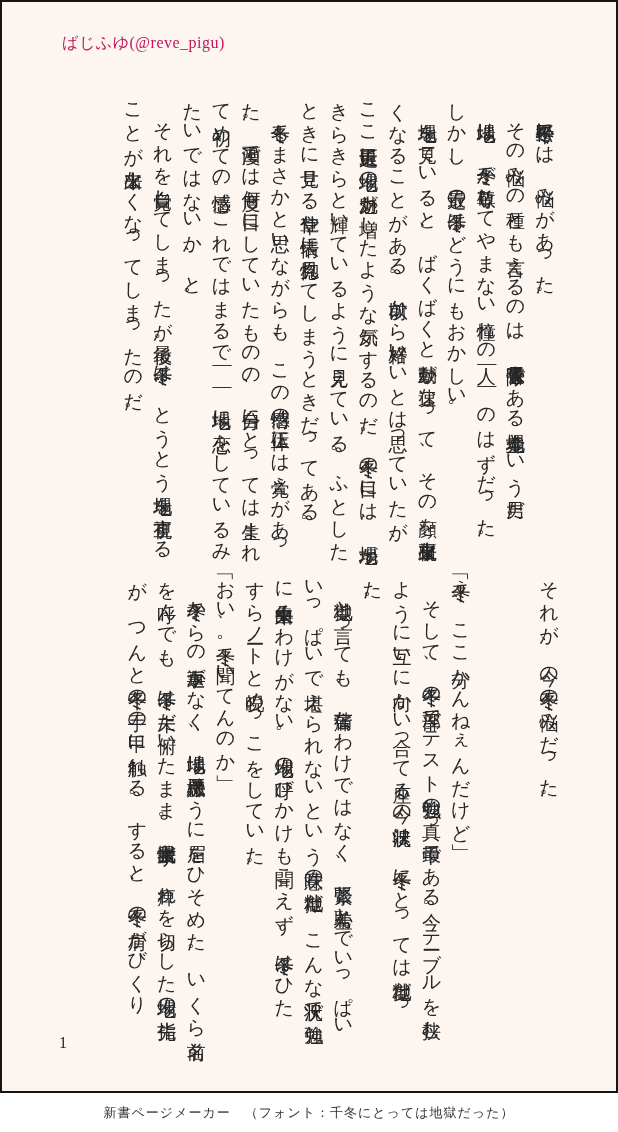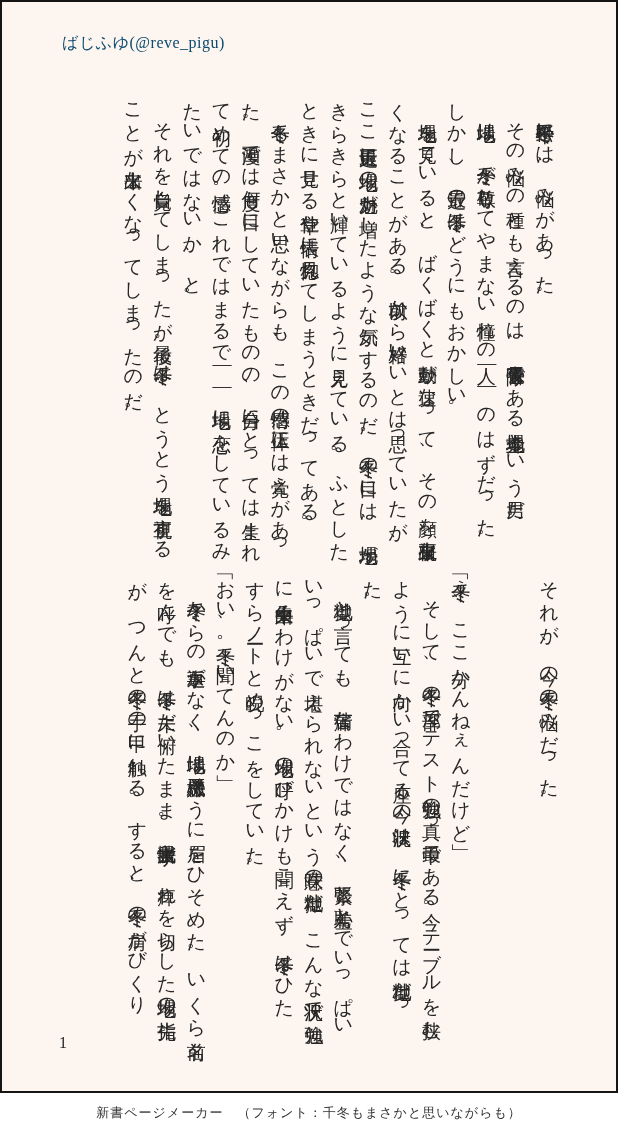--- a/index.html
+++ b/index.html
@@ -23,21 +23,21 @@
     height: 1089px;
     background: #fcf5f0;
     border: 2px solid #151515;
     box-sizing: content-box;
   }
   .author {
     position: absolute;
     left: 60px;
     top: 31px;
     font-size: 16px;
-    color: #0c4a6e;
+    color: #be185d;
     letter-spacing: 0.5px;
     white-space: nowrap;
   }
   .vblock {
     position: absolute;
     writing-mode: vertical-rl;
     text-orientation: upright;
     color: #262626;
     font-size: 19px;
     line-height: 29.4px;
@@ -112,15 +112,15 @@
         <p class="para indent">そして、千冬の部屋でテスト勉強の真っ最中である今。テーブルを挟むように互いに向かい合って座る今の状況は、千冬にとっては地獄だった。</p>
         <p class="para indent">地獄と言っても、苦痛なわけではなく、緊張と羞恥とでいっぱいいっぱいで堪えられないという意味の地獄だ。こんな状況で勉強に集中出来るわけがない。場地の呼びかけも聞こえず、千冬はひたすらノートと睨めっこをしていた。</p>
         <p class="para">「おい、千冬。聞いてんのか」</p>
         <p class="para indent">千冬からの返事がなく、場地は機嫌悪そうに眉をひそめた。いくら名前を呼んでも、千冬は未だ俯いたまま。我慢出来ず、痺れを切らした場地の指先が、つんと千冬の手の甲に触れる。すると、千冬の肩がびくり</p>
       </div>
 
     <div class="page-num">1</div>
 
   </div>
 
-  <div class="footer">新書ページメーカー　（フォント：千冬もまさかと思いながらも）</div>
+  <div class="footer">新書ページメーカー　（フォント：千冬にとっては地獄だった）</div>
 
 </div>
 
 </body></html>

